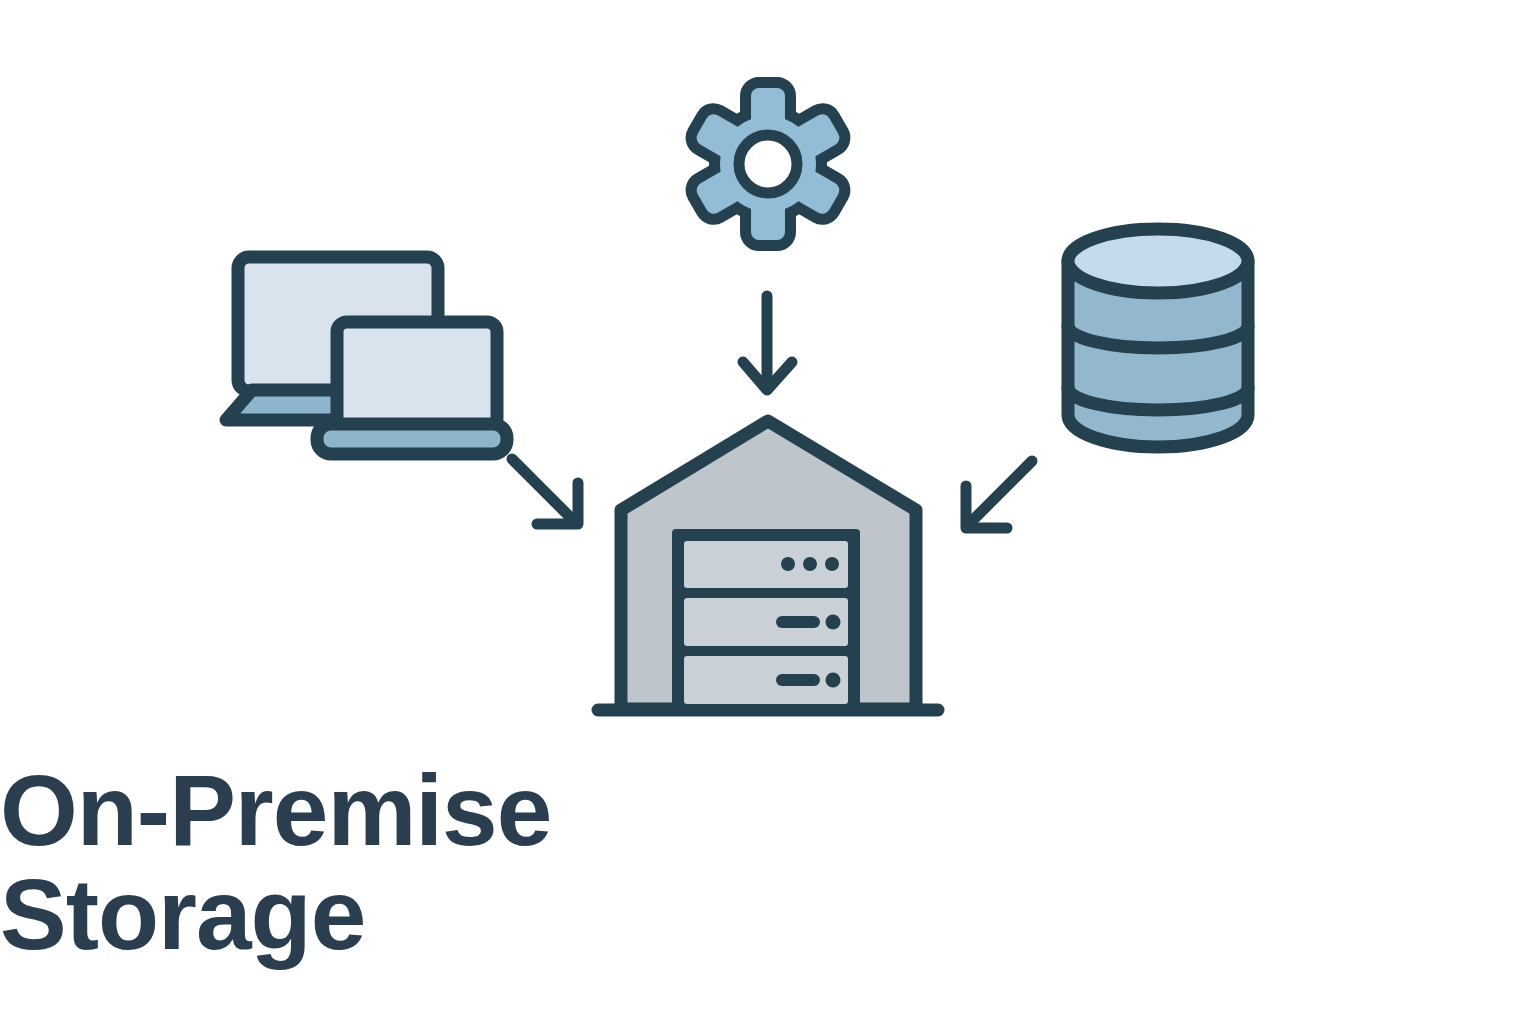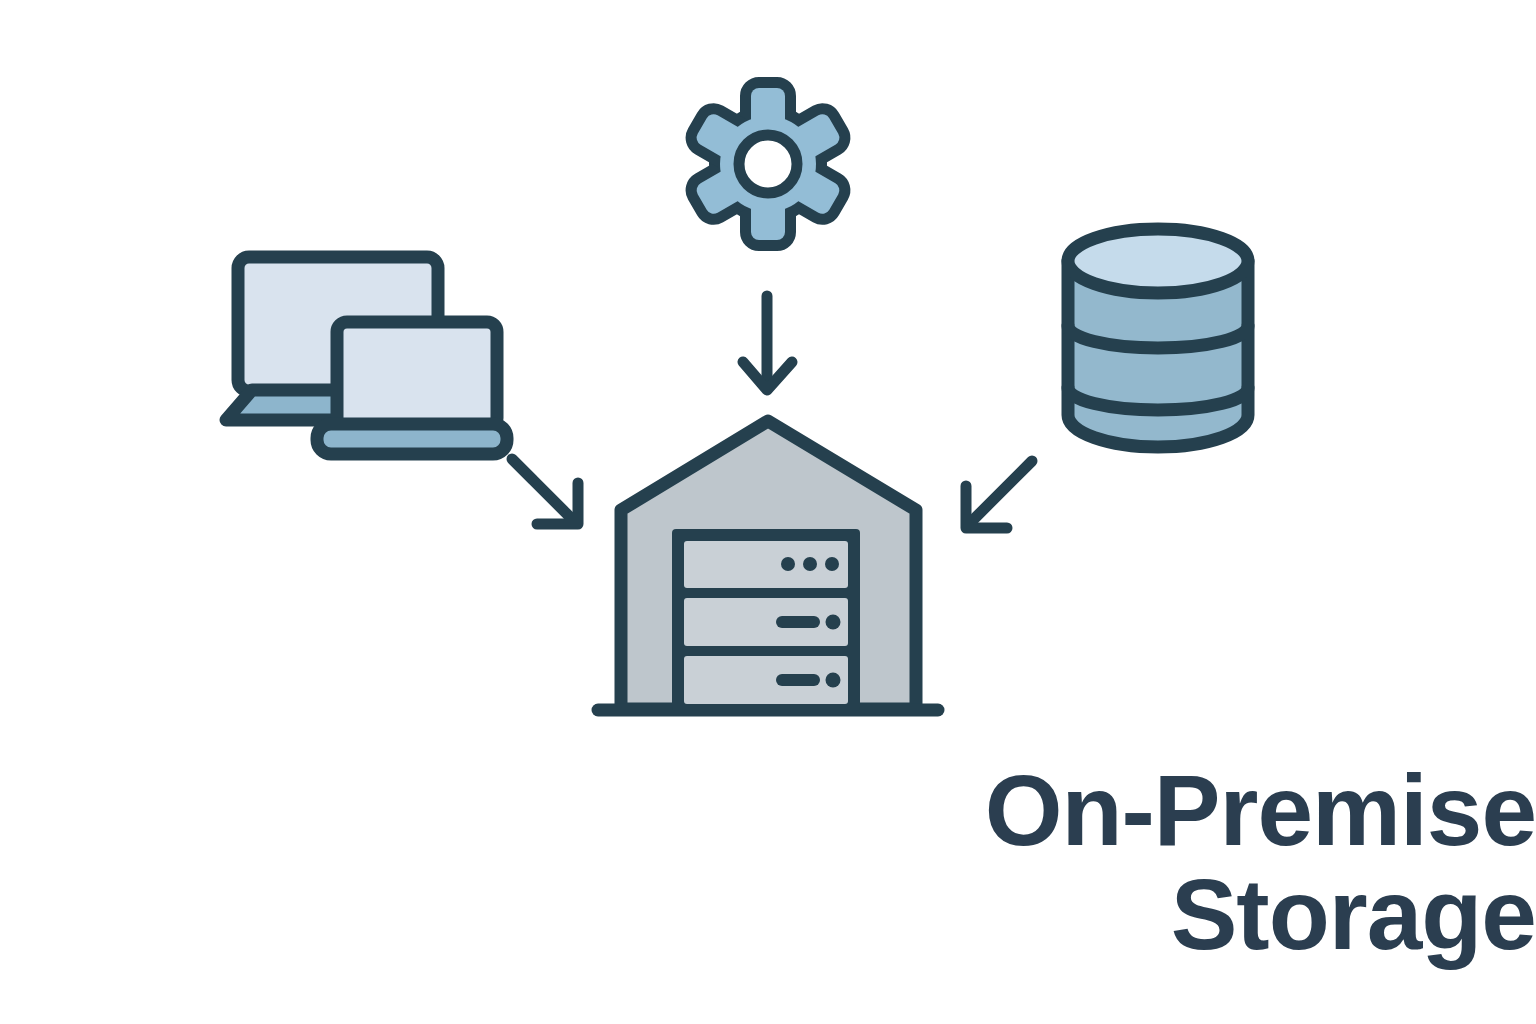--- a/index.html
+++ b/index.html
@@ -27,21 +27,21 @@
   .building    {fill:var(--building-fill);}
   .rackframe   {fill:var(--outline);}
   .rackunit    {fill:var(--rack-unit-fill);}
   .rackdetail  {fill:var(--outline);}
   .rackdash    {stroke:var(--outline);stroke-width:12;stroke-linecap:round;}
 
   .title-block{
     position:absolute;
     left:0;top:758px;
     width:100%;
-    text-align:right;
+    text-align:left;
     color:var(--text);
     font-size:100px;
     font-weight:bold;
     line-height:104px;
     letter-spacing:-1px;
   }
   .title-line{display:block;}
 </style>
 </head>
 <body>

